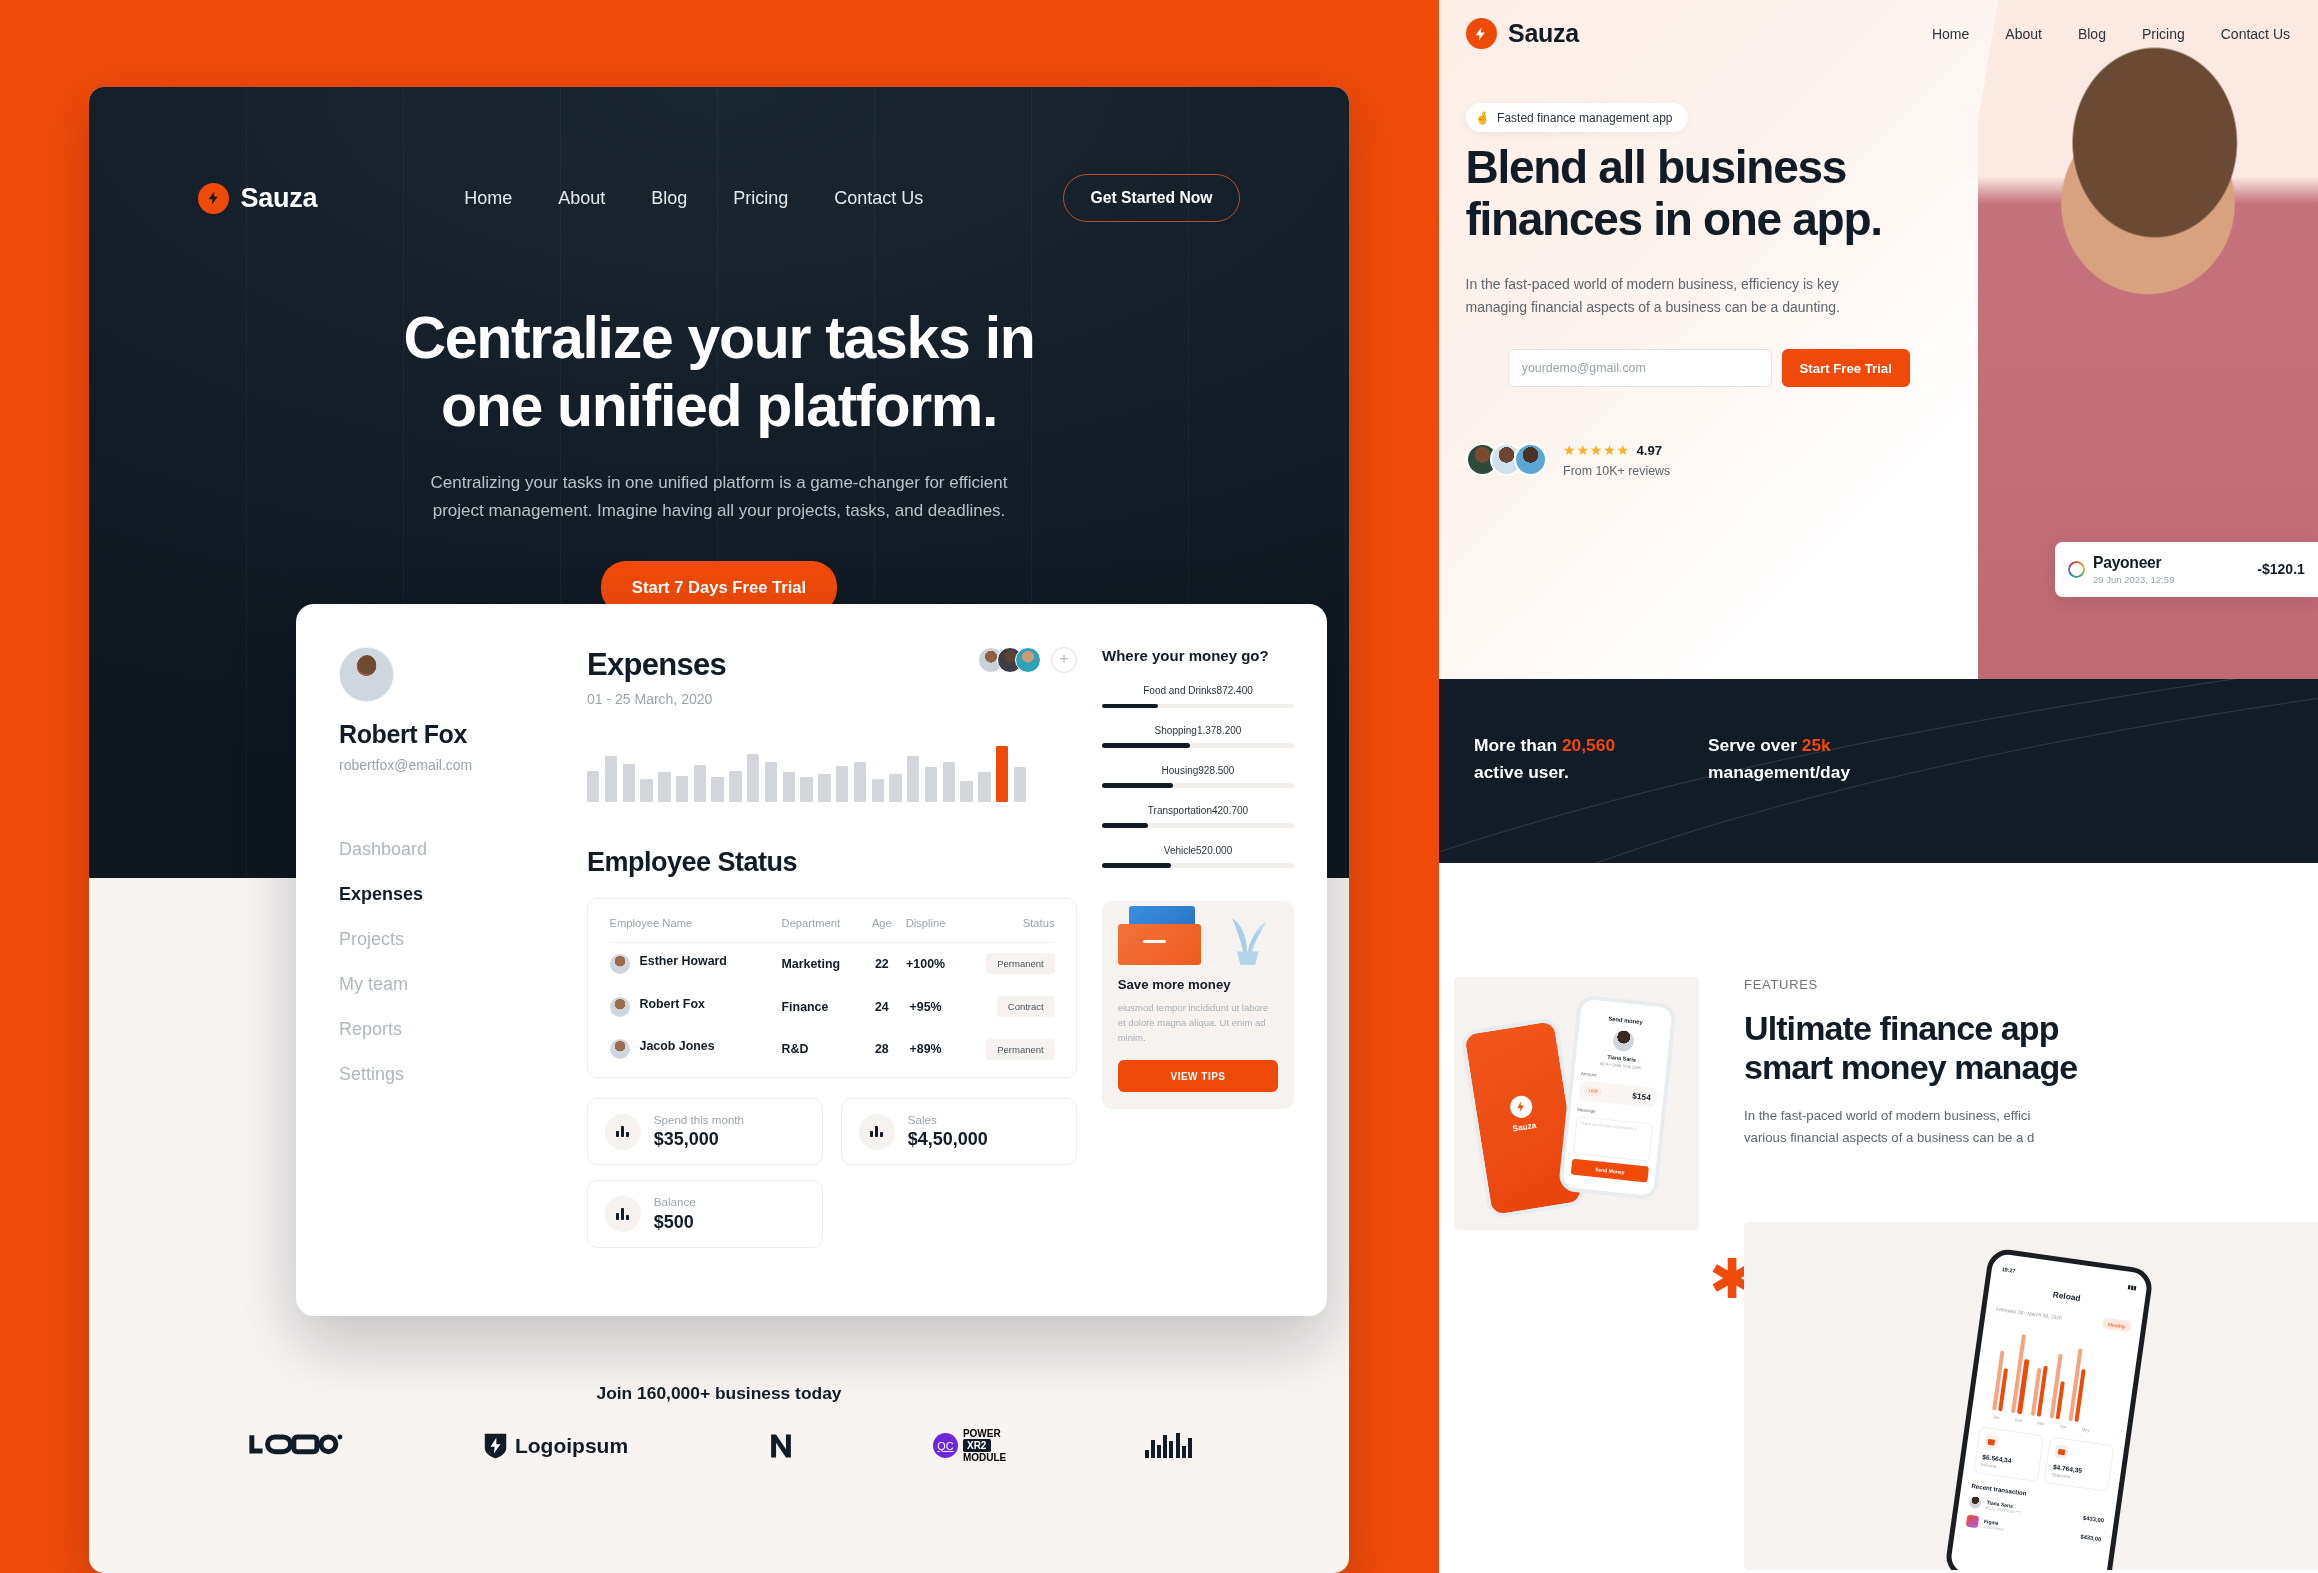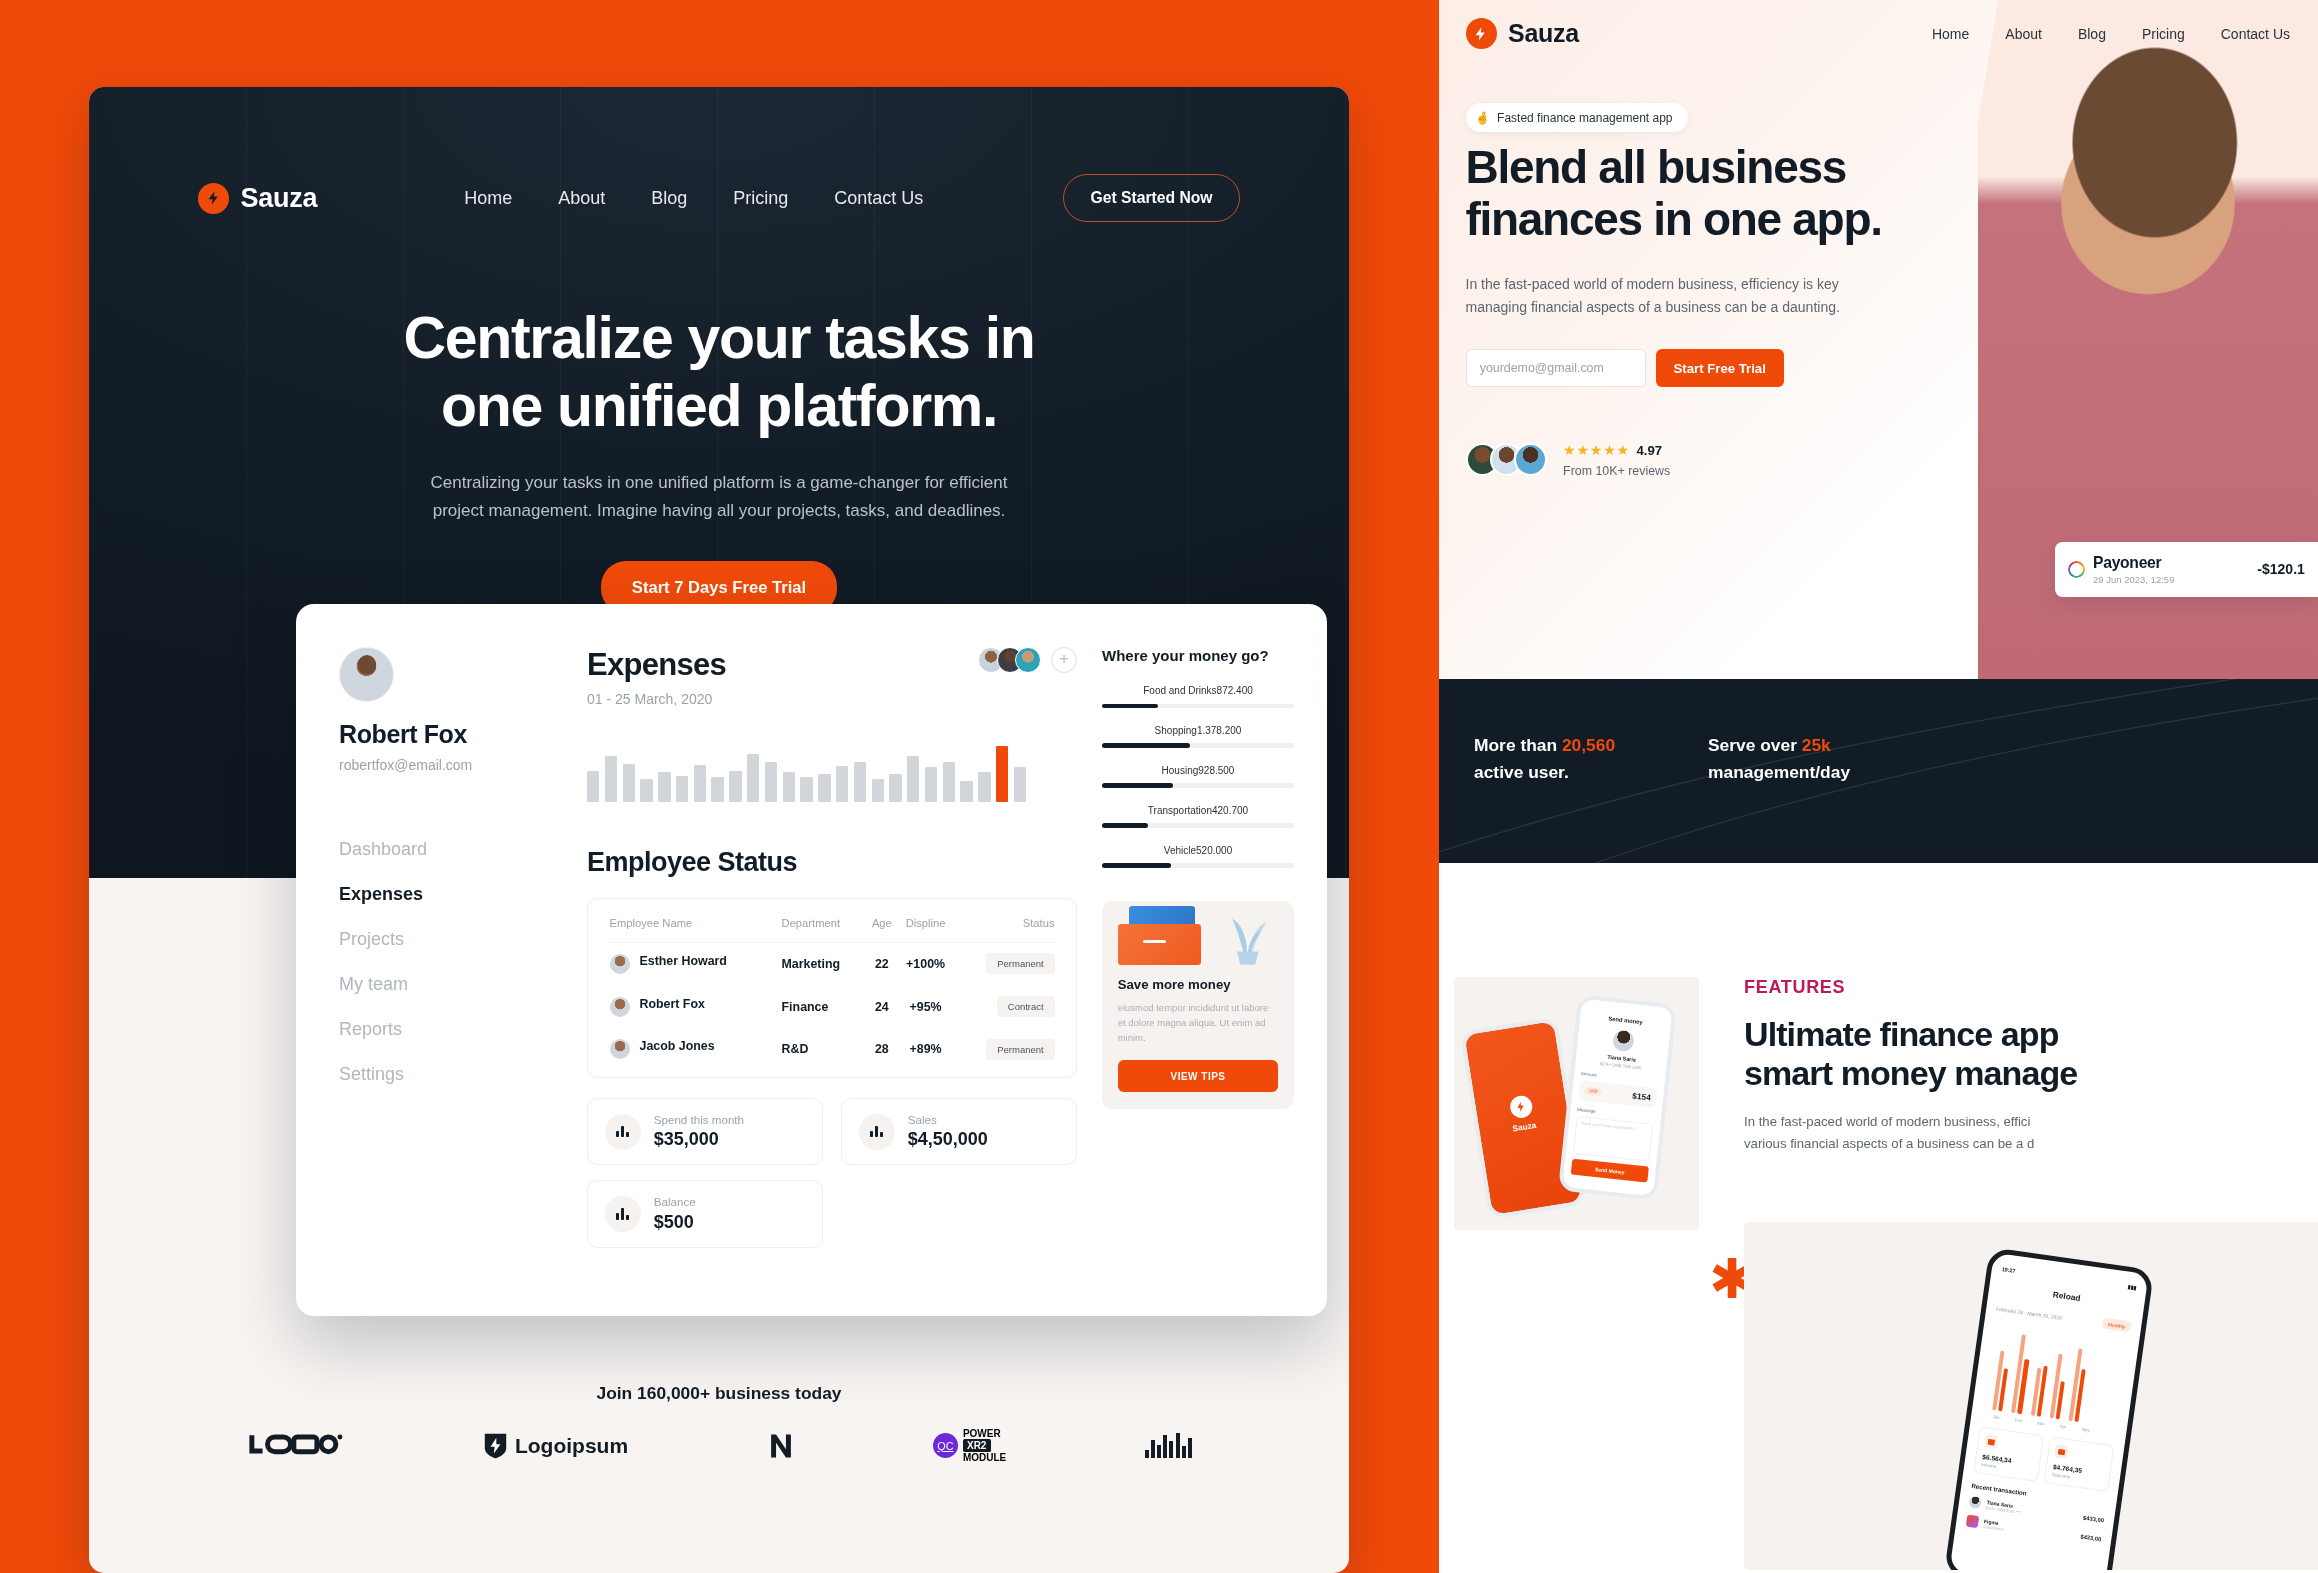--- a/index.html
+++ b/index.html
@@ -222,22 +222,22 @@
     box-shadow: 0 1.7px 8.3px rgba(0,0,0,.06);
   }
   .r-h1 {
     position: absolute; left: 26.5px; top: 142px; width: 547px;
     font-size: 46px; line-height: 1.13; font-weight: 700; color: #111c26; letter-spacing: -1.3px;
   }
   .r-p { position: absolute; left: 26.5px; top: 273px; width: 414px;
          font-size: 14px; line-height: 1.62; color: #5d666e; }
   .r-form { position: absolute; left: 26.5px; top: 349px; display: flex; gap: 10px; }
   .r-input {
-    width: 180px; height: 38px; border: 0.8px solid #e6e2df; border-radius: 5.8px;
-    padding: 0 13.2px; font-size: 12.4px; font-family: inherit; color: #2b343d; background:#fff;
+    width: 264px; height: 38px; border: 0.8px solid #e6e2df; border-radius: 5.8px;
+    padding: 0 13.2px; font-size: 12.4px; font-family: inherit; color: #2b343d; background:#fff;margin-left:42px;
   }
   .r-input::placeholder { color: #9aa3ab; }
   .r-submit {
     background:#ef4a0a; color:#fff; border:none; border-radius:5.8px; height:38px;
     padding: 0 18px; font-size: 13.2px; font-weight: 600; font-family: inherit; cursor:pointer;
   }
   .r-reviews { position: absolute; left: 26.5px; top: 442px; display: flex; align-items: center; gap: 16.6px; }
   .rv-avs { display: flex; }
   .rv-av { width: 33px;height:33px;border-radius:50%;border:2.1px solid #fff;margin-left:-9px;
            background: radial-gradient(circle at 50% 34%, #7a4a2f 0 32%, #2e4a3a 33% 100%); }
@@ -293,21 +293,21 @@
               display:flex; align-items:center; justify-content:space-between;}
   .ph2 .amt .cur { font-size:4.1px; color:#ef4a0a; background:#fde9e0; border-radius:5px; padding:1.7px 4.1px;}
   .ph2 .amt .vl { font-size:8.3px; font-weight:700; color:#111c26;}
   .ph2 .msg { margin-top:3.3px; border:0.8px solid #eceef0; border-radius:5px; height:38px;
               font-size:3.8px; color:#c2c8ce; padding:4.1px;}
   .ph2 .snd { margin-top:5.8px; background:#ef4a0a; color:#fff; border-radius:3.3px;
               text-align:center; font-size:5px; padding:5px 0; font-weight:600;}
   .asterisk { position: absolute; left: 270px; top: 1252px; color: #ef4a0a; font-size: 55px; line-height: 1; }
 
   .feat-right { position: absolute; left: 305px; top: 977px; right: 0; }
-  .feat-kicker { font-size: 18px; font-weight: 700; color: #be185d; letter-spacing: 0.7px; }
+  .feat-kicker { font-size: 13px; font-weight: 400; color: #737373; letter-spacing: 0.7px; }
   .feat-h2 { margin-top: 16.6px; font-size: 34px; line-height: 1.16; font-weight: 700;
              color: #111c26; letter-spacing: -0.9px; width: 629px; }
   .feat-p { margin-top: 18px; font-size: 13.2px; line-height: 1.62; color: #5d666e; width: 613px; }
   .feat-card {
     position: absolute; left: 0; top: 245px; width: 580px; height: 348px;
     background: #f6f2f0; border-radius: 5px; overflow: hidden;
   }
   .ph3 {
     position: absolute; left: 222px; top: 35px; width: 166px; height: 331px;
     background:#fff; border: 5px solid #1a1d21; border-radius: 21.5px;

